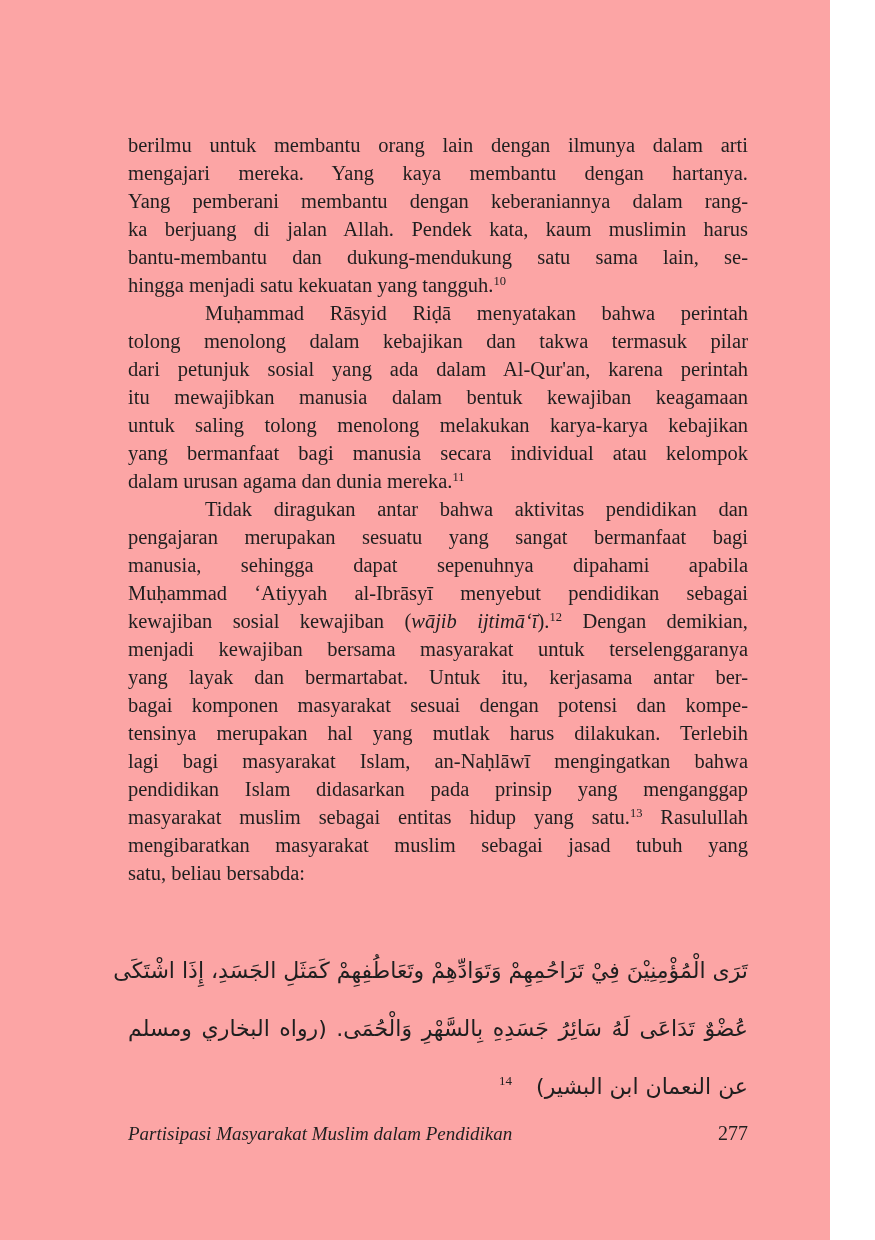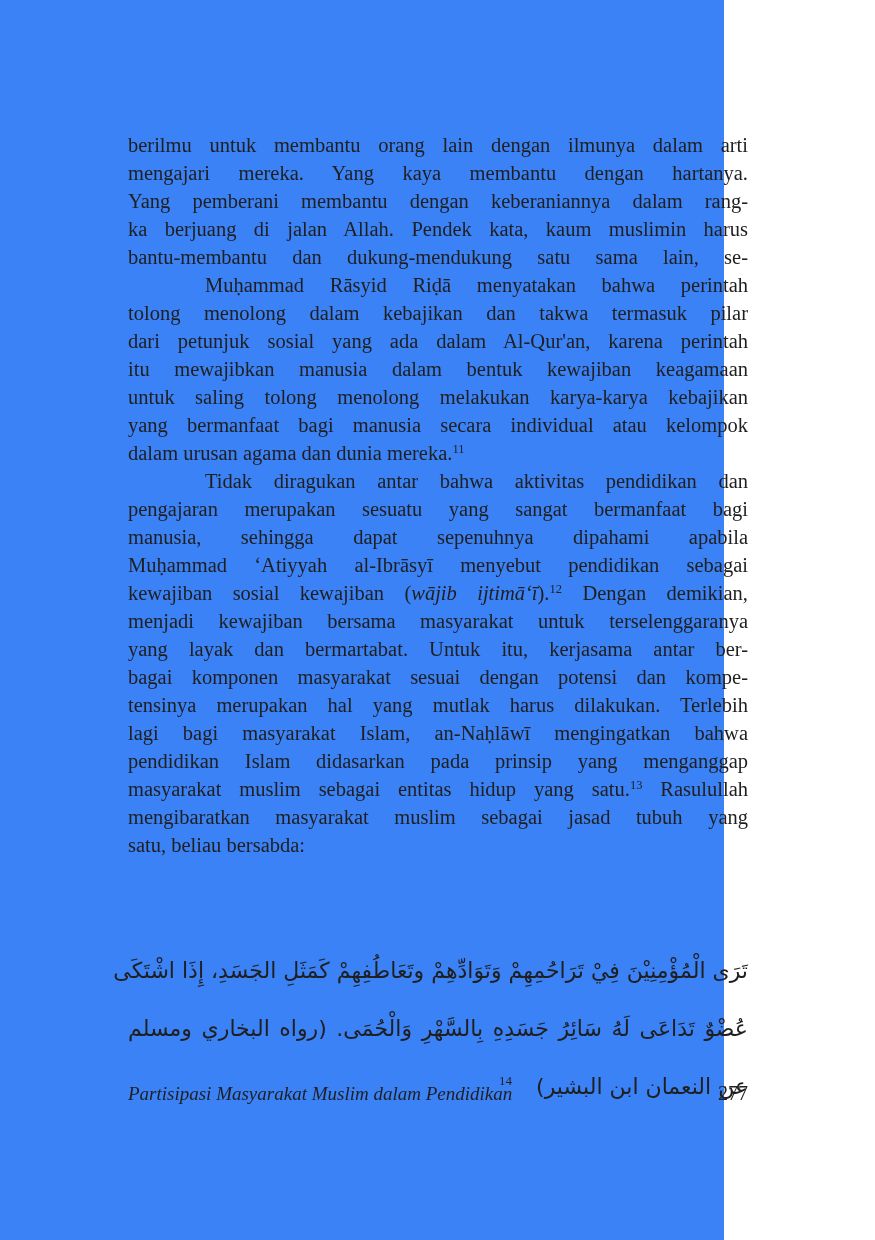--- a/index.html
+++ b/index.html
@@ -9,24 +9,23 @@
   body {
     width: 875px;
     height: 1240px;
     background: #ffffff;
     font-family: "Liberation Serif", "DejaVu Serif", serif;
     color: #1f1f1f;
     overflow: hidden;
   }
   .page {
     position: relative;
-    width: 696px;
+    width: 830px;
     height: 1240px;
-    background: #3b82f6;
-    padding-left: 28px;
+    background: #fca5a5;
   }
   .body-text {
     position: absolute;
     left: 128px;
     top: 131px;
     width: 620px;
   }
   .line {
     font-size: 20.5px;
     line-height: 28px;
@@ -72,21 +71,21 @@
   }
   .aline .fnref {
     font-family: "Liberation Serif", "DejaVu Serif", serif;
     font-size: 13px;
     top: -9px;
     margin-right: 24px;
   }
   .footer {
     position: absolute;
     left: 128px;
-    top: 1082px;
+    top: 1122px;
     width: 620px;
     display: flex;
     justify-content: space-between;
     align-items: baseline;
   }
   .footer-title {
     font-style: italic;
     font-size: 19px;
   }
   .page-number {
@@ -96,20 +95,21 @@
 </head>
 <body>
 
 <div class="page">
   <div class="body-text" id="body-text">
       <div class="line"><span>berilmu untuk membantu orang lain dengan ilmunya dalam arti</span></div>
       <div class="line"><span>mengajari mereka. Yang kaya membantu dengan hartanya.</span></div>
       <div class="line"><span>Yang pemberani membantu dengan keberaniannya dalam rang-</span></div>
       <div class="line"><span>ka berjuang di jalan Allah. Pendek kata, kaum muslimin harus</span></div>
       <div class="line"><span>bantu-membantu dan dukung-mendukung satu sama lain, se-</span></div>
+      <div class="line last"><span>hingga menjadi satu kekuatan yang tangguh.</span><span class="fnref">10</span></div>
       <div class="line indent"><span>Muḥammad Rāsyid Riḍā menyatakan bahwa perintah</span></div>
       <div class="line"><span>tolong menolong dalam kebajikan dan takwa termasuk pilar</span></div>
       <div class="line"><span>dari petunjuk sosial yang ada dalam Al-Qur'an, karena perintah</span></div>
       <div class="line"><span>itu mewajibkan manusia dalam bentuk kewajiban keagamaan</span></div>
       <div class="line"><span>untuk saling tolong menolong melakukan karya-karya kebajikan</span></div>
       <div class="line"><span>yang bermanfaat bagi manusia secara individual atau kelompok</span></div>
       <div class="line last"><span>dalam urusan agama dan dunia mereka.</span><span class="fnref">11</span></div>
       <div class="line indent"><span>Tidak diragukan antar bahwa aktivitas pendidikan dan</span></div>
       <div class="line"><span>pengajaran merupakan sesuatu yang sangat bermanfaat bagi</span></div>
       <div class="line"><span>manusia, sehingga dapat sepenuhnya dipahami apabila</span></div>

